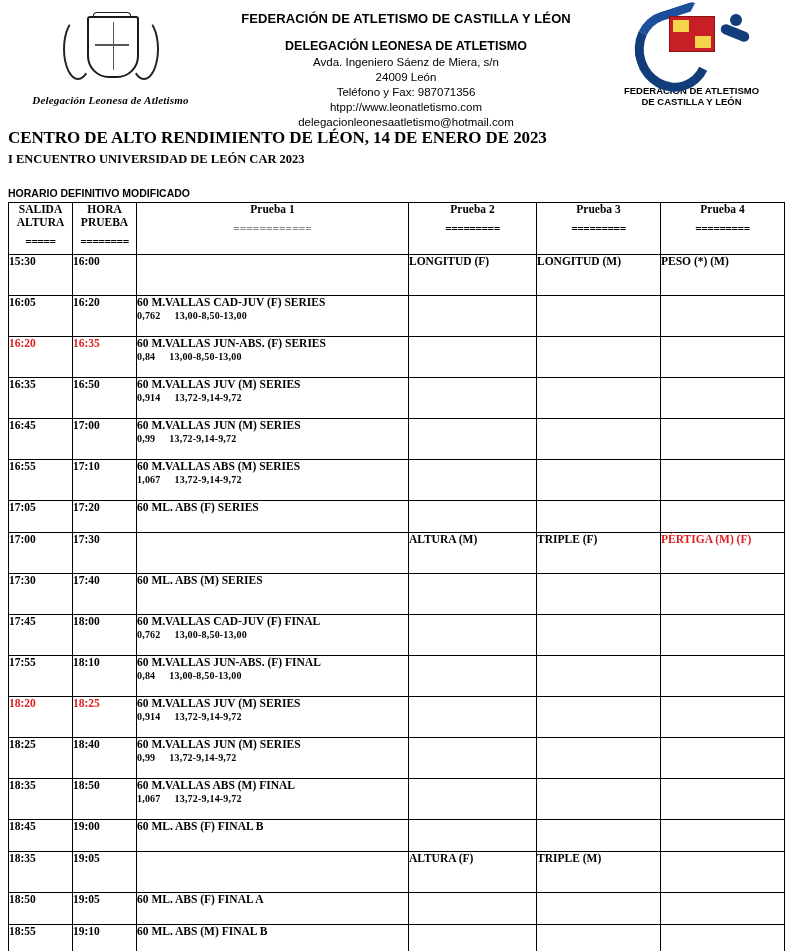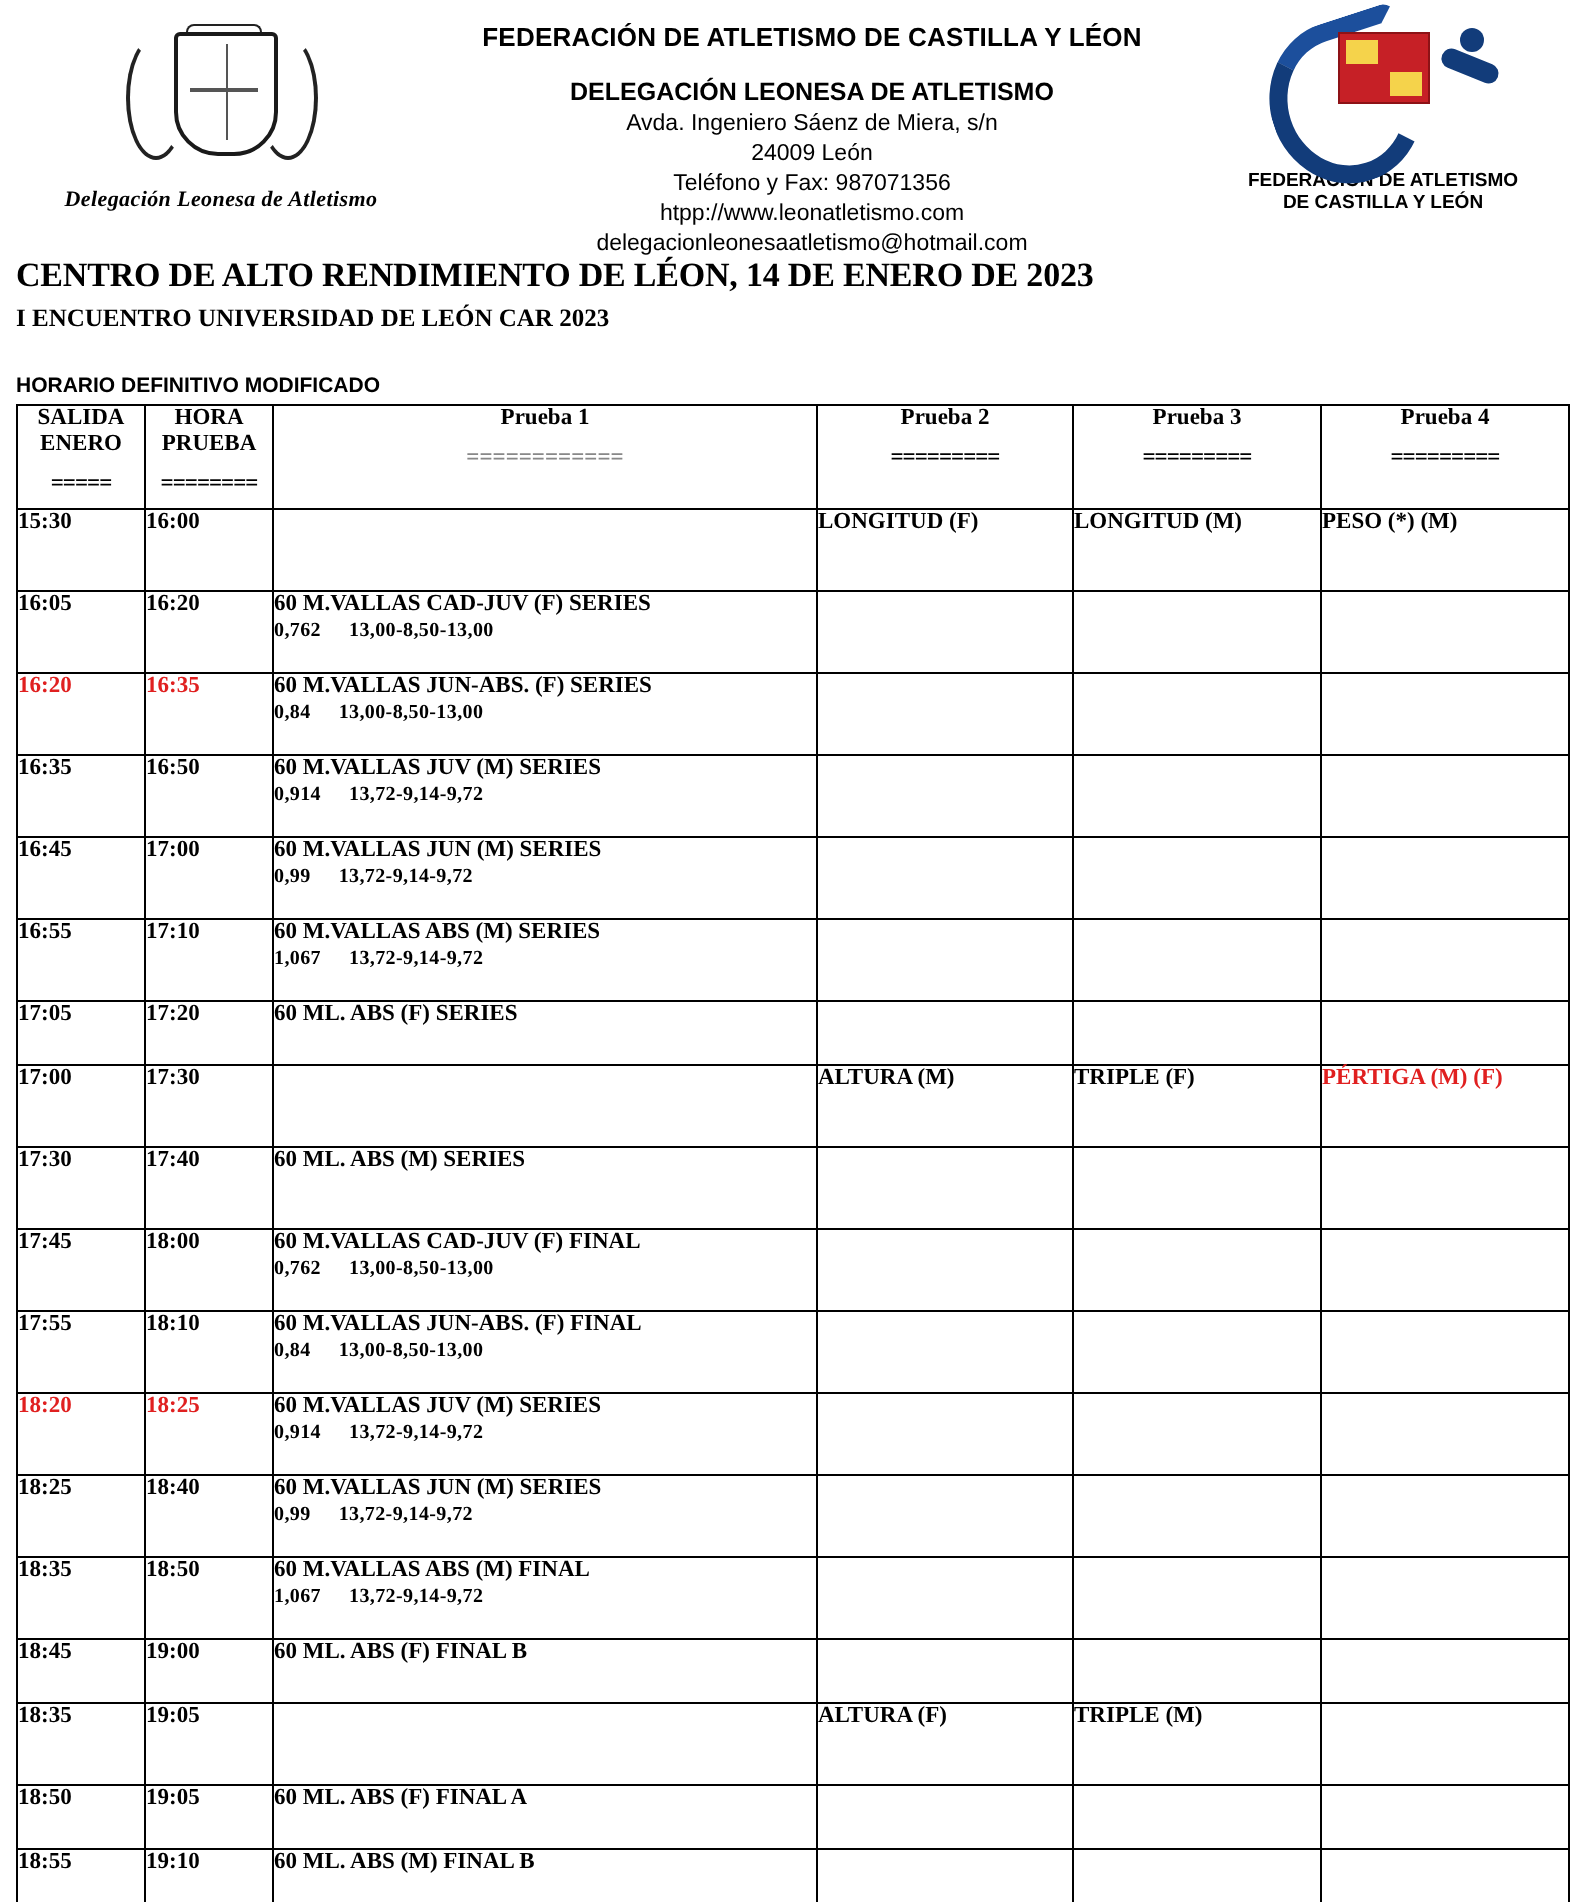--- a/index.html
+++ b/index.html
@@ -322,21 +322,21 @@
         <col class="c-hora">
         <col class="c-p1">
       <col class="c-p2">
         <col class="c-p3">
         <col class="c-p4">
     </colgroup>
     <thead>
       <tr>
         <th class="hdr-cell">
           <div>SALIDA</div>
-          <div>ENERO</div>
+          <div>ALTURA</div>
           <span class="hdr-dashes">=====</span>
         </th>
         <th class="hdr-cell">
           <div>HORA</div>
           <div>PRUEBA</div>
           <span class="hdr-dashes">========</span>
         </th>
         <th class="hdr-cell">
           <div>Prueba 1</div>
           <span class="hdr-dashes thin">============</span>

